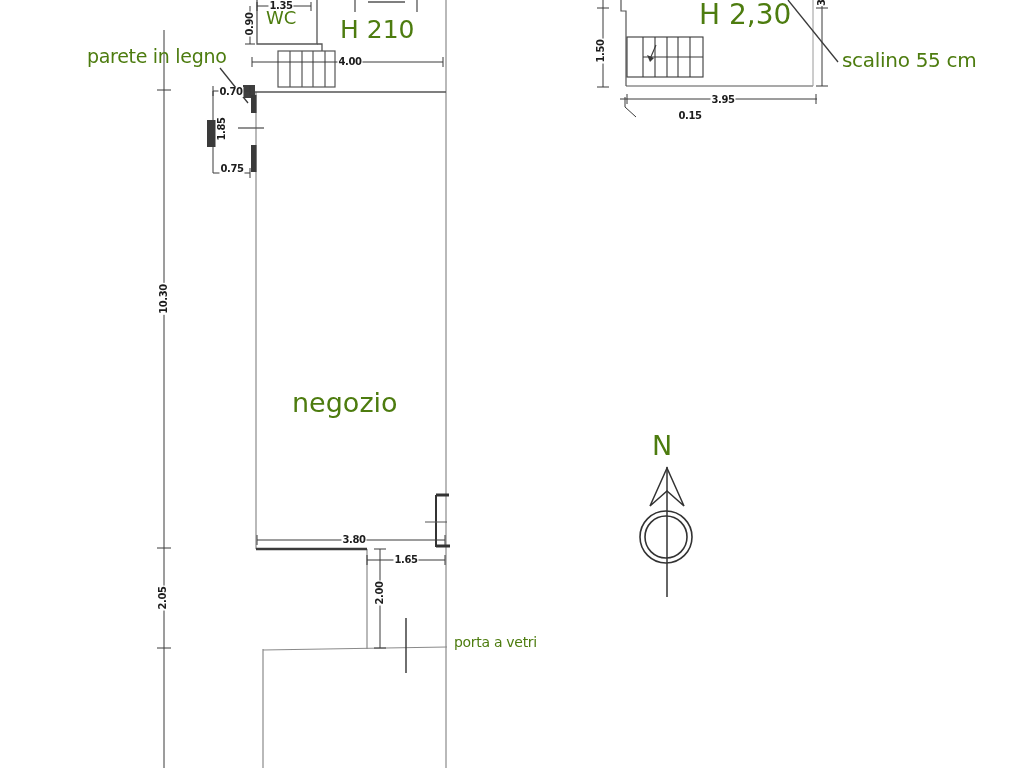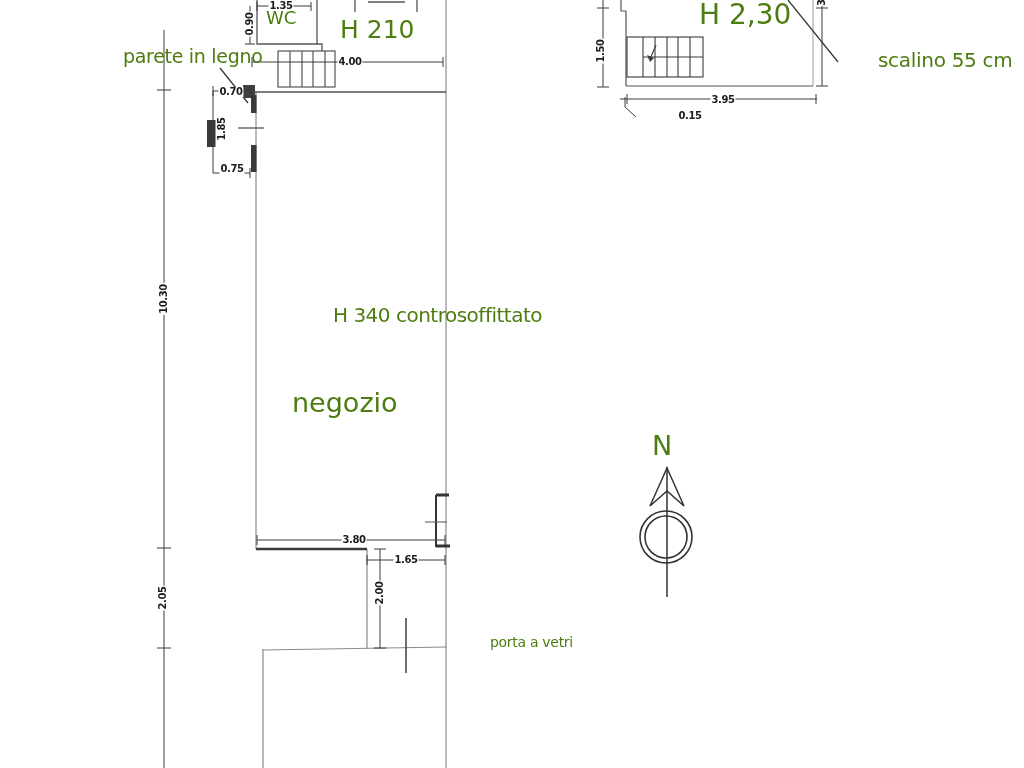--- a/index.html
+++ b/index.html
@@ -4,21 +4,21 @@
 <style>
   html,body{margin:0;padding:0;background:#ffffff;}
   #canvas{position:relative;width:1024px;height:768px;background:#ffffff;overflow:hidden;
           font-family:"DejaVu Sans", "Liberation Sans", sans-serif;}
   svg{position:absolute;left:0;top:0;}
   .lbl{position:absolute;color:#4d7c0f;white-space:nowrap;line-height:1;}
   .dim{position:absolute;font-weight:bold;font-size:10px;color:#1c1c1c;background:#ffffff;
        padding:0 1px;white-space:nowrap;letter-spacing:-0.4px;line-height:1;
        transform:translate(-50%,-50%);}
   .dim.rot{transform:translate(-50%,-50%) rotate(-90deg);}
-  .big{letter-spacing:-0.3px;margin-left:36px;}
+  .big{letter-spacing:-0.3px;}
 </style>
 </head>
 <body>
 
 <div id="canvas">
 
 <svg width="1024" height="768" viewBox="0 0 1024 768">
 
   <g stroke="#8a8a8a" stroke-width="1.2" fill="none">
     <line x1="446" y1="0" x2="446" y2="768"></line>
@@ -148,21 +148,20 @@
     <line x1="667" y1="467" x2="667" y2="597" stroke-width="1.5"></line>
     <polygon points="650,506 667,468 684,506 667,491" stroke-width="1.5"></polygon>
     <circle cx="666" cy="537" r="26" stroke-width="1.6"></circle>
     <circle cx="666" cy="537" r="21" stroke-width="1.6"></circle>
   </g>
 </svg>
 
   <span class="lbl big" style="left:87px;top:47px;font-size:19px;">parete in legno</span>
   <span class="lbl" style="left:266px;top:9px;font-size:18px;">WC</span>
   <span class="lbl" style="left:340px;top:17px;font-size:25px;">H 210</span>
-  <span class="lbl big" style="left:297px;top:305px;font-size:20px;letter-spacing:-0.5px;">H 340 controsoffittato</span>
   <span class="lbl" style="left:292px;top:389px;font-size:27px;">negozio</span>
   <span class="lbl big" style="left:454px;top:635px;font-size:14px;letter-spacing:-0.3px;">porta a vetri</span>
   <span class="lbl" style="left:699px;top:1px;font-size:28px;">H 2,30</span>
   <span class="lbl big" style="left:842px;top:50px;font-size:20px;letter-spacing:-0.3px;">scalino 55 cm</span>
   <span class="lbl" style="left:652px;top:432px;font-size:27px;">N</span>
 
   <span class="dim" style="left:281px;top:6px;">1.35</span>
   <span class="dim rot" style="left:250px;top:24px;">0.90</span>
   <span class="dim" style="left:350px;top:62px;">4.00</span>
   <span class="dim" style="left:231px;top:92px;">0.70</span>

